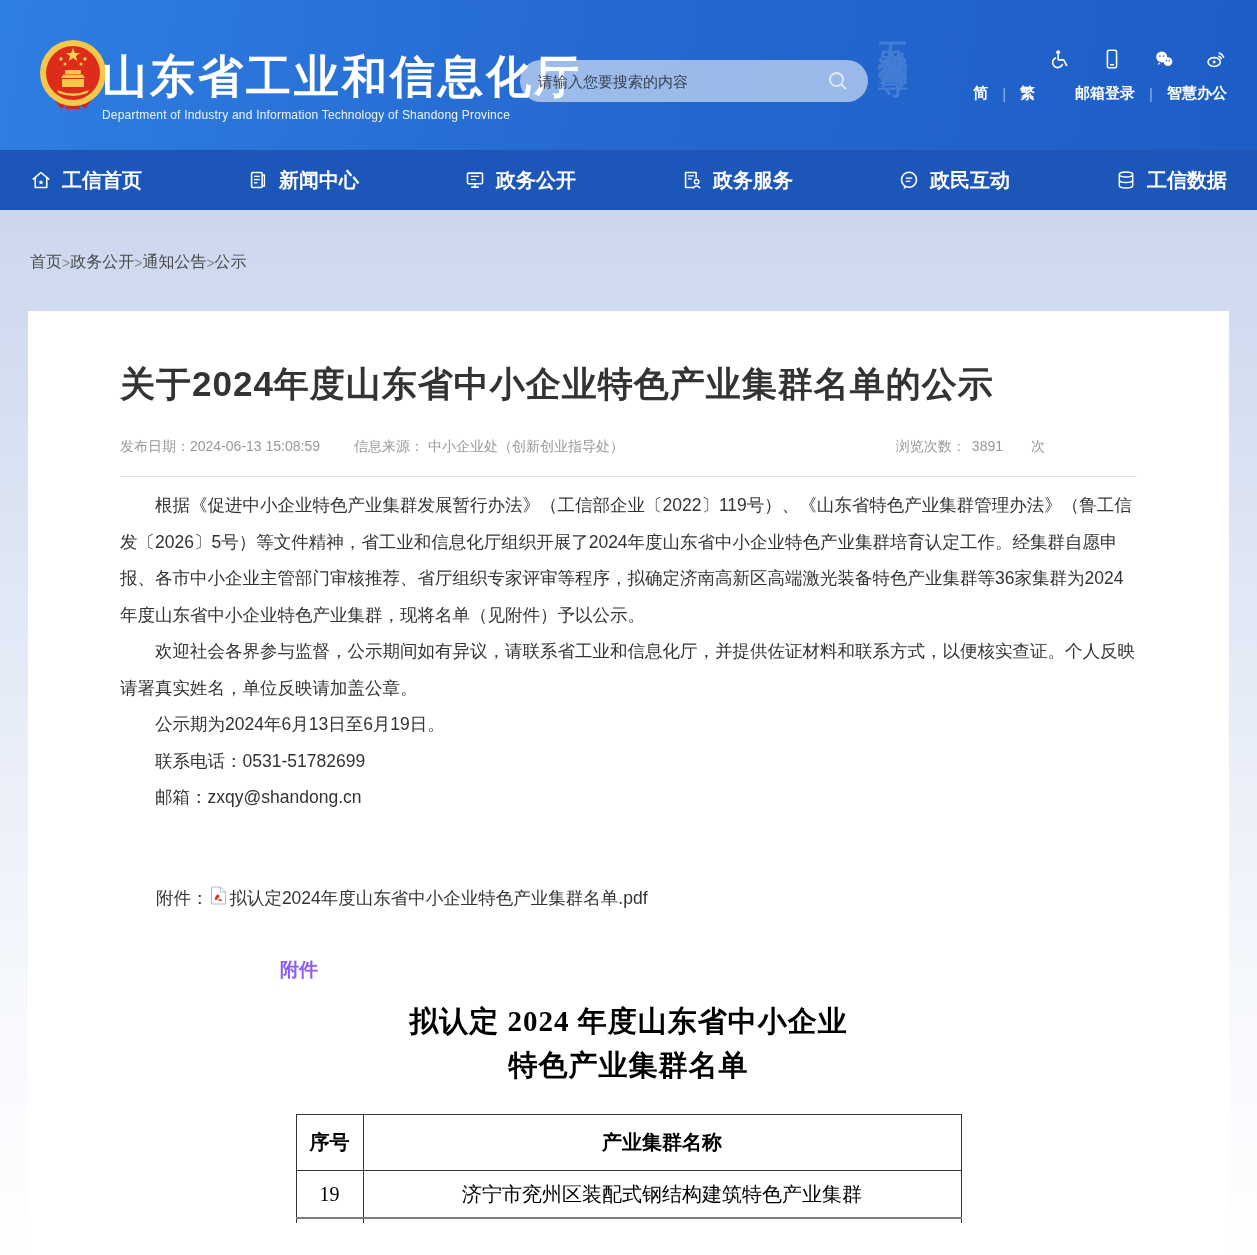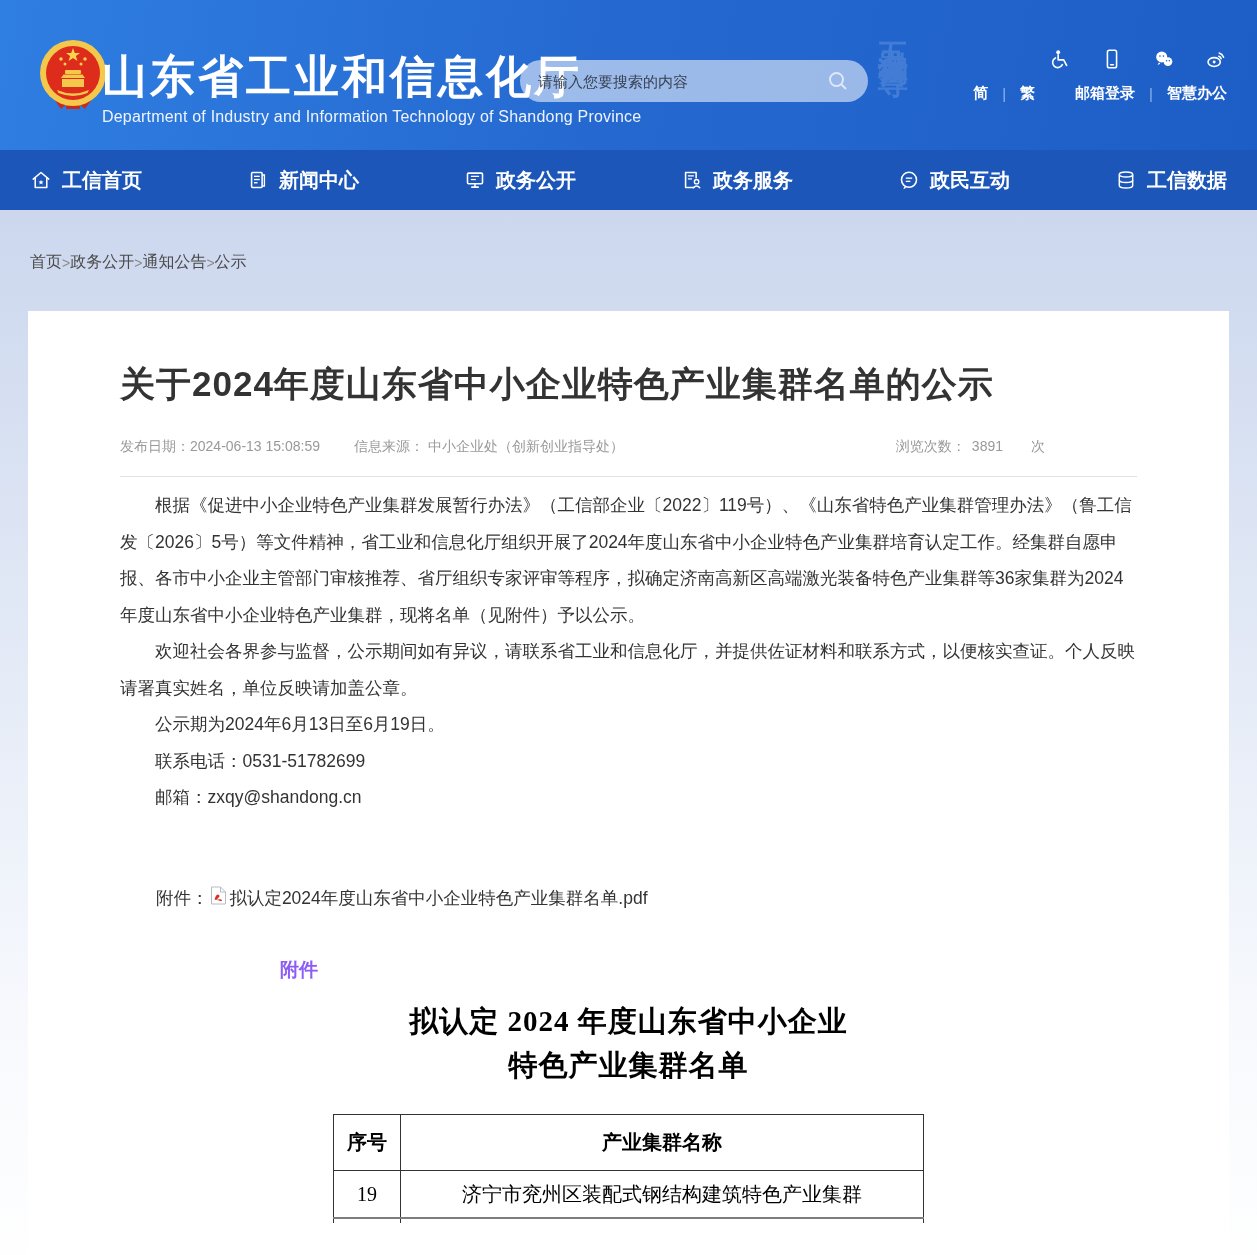--- a/index.html
+++ b/index.html
@@ -14,21 +14,21 @@
     overflow:hidden;
   }
   .header-watermark {
     position:absolute; left:872px; top:18px;
     writing-mode:vertical-rl; font-family:"Liberation Serif","DejaVu Serif",serif;
     font-size:30px; color:#bcd4f7; opacity:.22; letter-spacing:8px; font-weight:bold;
   }
   .emblem { position:absolute; left:35px; top:37px; width:76px; height:76px; }
   .site-ident { position:absolute; left:102px; top:52px; color:#fff; }
   .site-title { font-size:45px; font-weight:bold; letter-spacing:3px; line-height:1.1; }
-  .site-subtitle { font-size:16px; margin-top:6px; opacity:.92; letter-spacing:.2px; }
+  .site-subtitle { font-size:12px; margin-top:6px; opacity:.92; letter-spacing:.2px; }
   .search-pill {
     position:absolute; left:520px; top:60px; width:348px; height:42px;
     background:rgba(255,255,255,.55); border-radius:21px;
     display:flex; align-items:center; padding:0 18px;
   }
   .search-pill input {
     flex:1; background:transparent; border:none; outline:none;
     font-size:15px; color:#2b3345; font-family:inherit;
   }
   .search-pill input::placeholder { color:#333a4a; opacity:.95; }
@@ -66,21 +66,21 @@
   .body-text { margin-top:10px; font-size:17.5px; color:#333; line-height:36.5px; }
   .body-text p { text-indent:2em; }
   .attachment-line { margin-top:70px; font-size:17.5px; color:#333; display:flex; align-items:center; padding-left:2.05em; }
   .attachment-link { display:flex; align-items:center; cursor:pointer; color:#333; }
   .pdf-ico { width:17px; height:19px; margin:0 2px 6px 2px; }
 
   
   .preview { font-family:"Liberation Serif","DejaVu Serif",serif; color:#000; }
   .preview-label { margin-top:46px; margin-left:160px; font-size:19px; font-weight:bold; color:#8b5cf6; }
   .doc-title { margin-top:16px; text-align:center; font-size:29px; font-weight:bold; line-height:1.55; letter-spacing:1px; }
-  .doc-table { margin:26px auto 0 auto; width:591px; border-collapse:collapse; table-layout:fixed; }
+  .doc-table { margin:26px auto 0 auto; width:666px; border-collapse:collapse; table-layout:fixed; }
   .doc-table th, .doc-table td { border:1px solid #333; text-align:center; font-size:20px; }
   .doc-table col.c-no { width:67px; }
   .doc-table th { height:56px; font-weight:bold; }
   .doc-table td { height:47px; font-weight:normal; }
   .cut-row td { height:5px; border-top:2px solid #7d7d7d; border-bottom:none; }
 </style>
 </head>
 <body>
 
 <div id="viewport">

